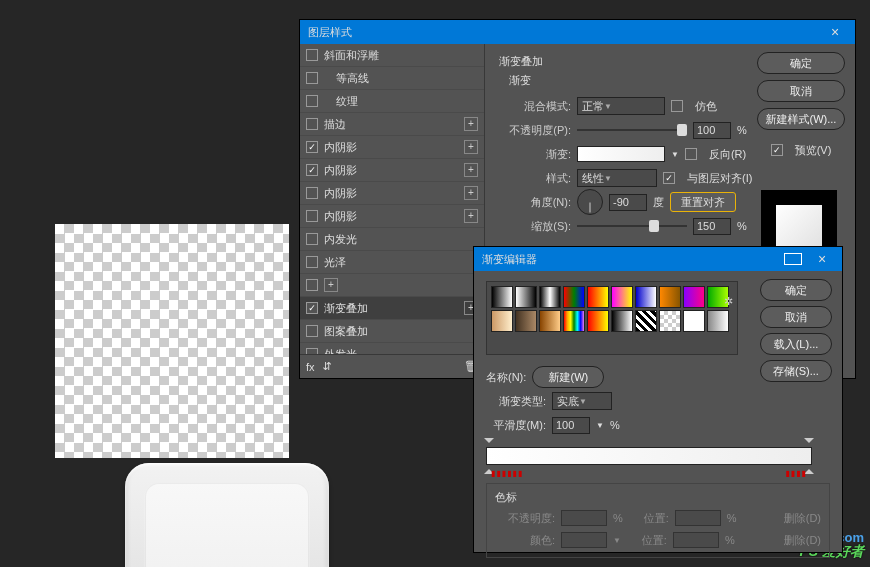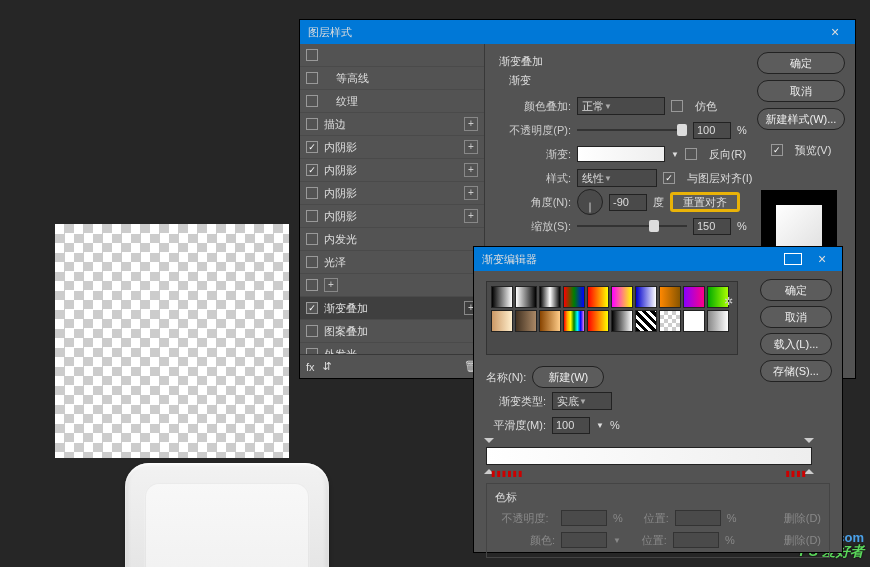--- a/index.html
+++ b/index.html
@@ -35,21 +35,21 @@
 .row .lab{width:72px;text-align:right;color:#ccc}
 .dd{height:18px;background:#4a4a4a;border:1px solid #222;display:flex;align-items:center;padding:0 4px;min-width:80px;}
 .dd .ar{font-size:8px;color:#aaa}
 .swatch{width:88px;height:16px;background:linear-gradient(90deg,#fff,#eee);border:1px solid #222}
 .slider{position:relative;width:110px;height:14px}
 .slider .track{position:absolute;top:6px;left:0;right:0;height:2px;background:#333}
 .slider .thumb{position:absolute;top:1px;width:10px;height:12px;background:#ddd;border-radius:2px}
 .numbox{width:38px;height:17px;background:#4a4a4a;border:1px solid #222;display:flex;align-items:center;padding:0 3px}
 .angle{width:26px;height:26px;border:1px solid #222;border-radius:50%;position:relative;background:#4a4a4a}
 .angle::after{content:"";position:absolute;left:50%;top:50%;width:10px;height:1px;background:#ccc;transform-origin:left;transform:rotate(90deg)}
-.sbtn{height:20px;padding:0 10px;border:3px solid #eab308;background:#5c5c5c;border-radius:3px;display:flex;align-items:center}
+.sbtn{height:20px;padding:0 10px;border:1px solid #eab308;background:#5c5c5c;border-radius:3px;display:flex;align-items:center}
 .preview-box{position:absolute;right:18px;top:146px;width:76px;height:76px;background:#000;display:flex;align-items:center;justify-content:center}
 .preview-box .pv{width:46px;height:46px;background:linear-gradient(135deg,#fff,#e0e0e0)}
 .grad-body{padding:10px 12px;position:relative;height:281px}
 .grad-btns{position:absolute;right:10px;top:8px;width:72px;display:flex;flex-direction:column;gap:5px}
 .presets{border:1px solid #333;background:#4a4a4a;width:252px;height:74px;padding:4px;display:flex;flex-wrap:wrap;gap:2px;align-content:flex-start}
 .pre{width:22px;height:22px;border:1px solid #222}
 .gear{position:absolute;left:250px;top:24px;color:#ccc}
 .grad-bar{width:326px;height:18px;background:linear-gradient(90deg,#fff,#eee);border:1px solid #222;position:relative;margin:6px 0}
 .stop{position:absolute;width:10px;height:12px;bottom:-12px}
 .stop::before{content:"";position:absolute;left:0;top:0;border:5px solid transparent;border-bottom-color:#ccc}
@@ -75,20 +75,21 @@
   <div class="titlebar">
     <span>图层样式</span>
     <span class="spacer"></span>
     <span class="tclose">×</span>
   </div>
   <div class="layer-styles">
     <div class="effects">
       <div class="effects-list" id="eff-list">
           <div class="eff-row">
             <span class="cb"></span>
+            <span class="lbl">斜面和浮雕</span>
           </div>
           <div class="eff-row">
             <span class="cb"></span>
             <span class="lbl" style="padding-left: 12px;">等高线</span>
           </div>
           <div class="eff-row">
             <span class="cb"></span>
             <span class="lbl" style="padding-left: 12px;">纹理</span>
           </div>
           <div class="eff-row">
@@ -160,21 +161,21 @@
           </div>
       </div>
       <div class="preview-box">
           <div class="pv"></div>
         </div>
 
       <div class="group-title">渐变叠加</div>
       <div class="group-sub">渐变</div>
 
       <div class="row">
-        <span class="lab">颜色叠加:</span>
+        <span class="lab">混合模式:</span>
         <div class="dd" style="min-width:88px">
             <span>正常</span>
             <span class="ar">▼</span>
           </div>
         <span class="cb"></span>
         <span>仿色</span>
       </div>
       <div class="row">
         <span class="lab">不透明度(P):</span>
         <div class="slider">
@@ -287,21 +288,21 @@
         <div class="stop" style="left:-3px"></div>
         <div class="stop" style="right:-3px"></div>
         <span class="red-marks" style="left:4px">▮▮▮▮▮▮</span>
         <span class="red-marks" style="right:4px">▮▮▮▮</span>
       </div>
     </div>
 
     <div class="stops-panel">
       <div style="margin-bottom:2px">色标</div>
       <div class="srow">
-        <span class="dim" style="width:60px;text-align:center">不透明度:</span>
+        <span class="dim" style="width:60px;text-align:right">不透明度:</span>
         <div class="sfield"></div>
           <span class="dim">%</span>
         <span class="dim" style="width:40px;text-align:right">位置:</span>
         <div class="sfield"></div>
           <span class="dim">%</span>
         <span class="dim" style="margin-left:auto">删除(D)</span>
       </div>
       <div class="srow">
         <span class="dim" style="width:60px;text-align:right">颜色:</span>
         <div class="sfield"></div>

